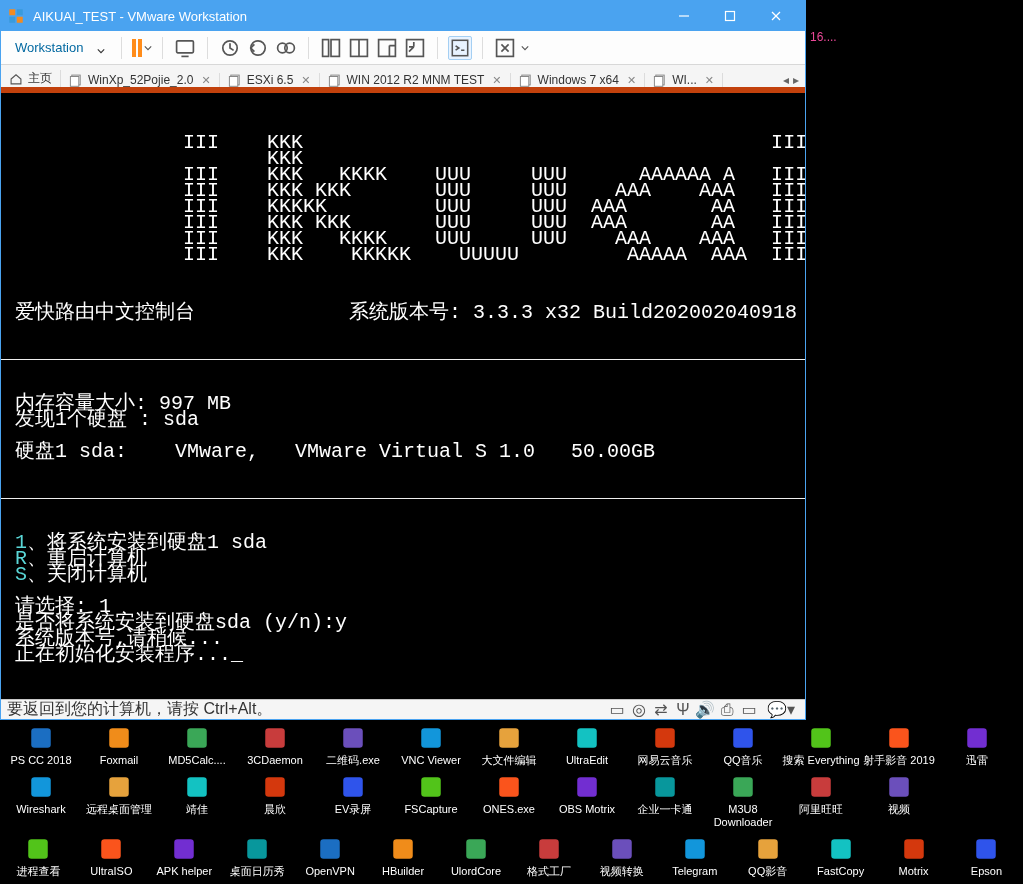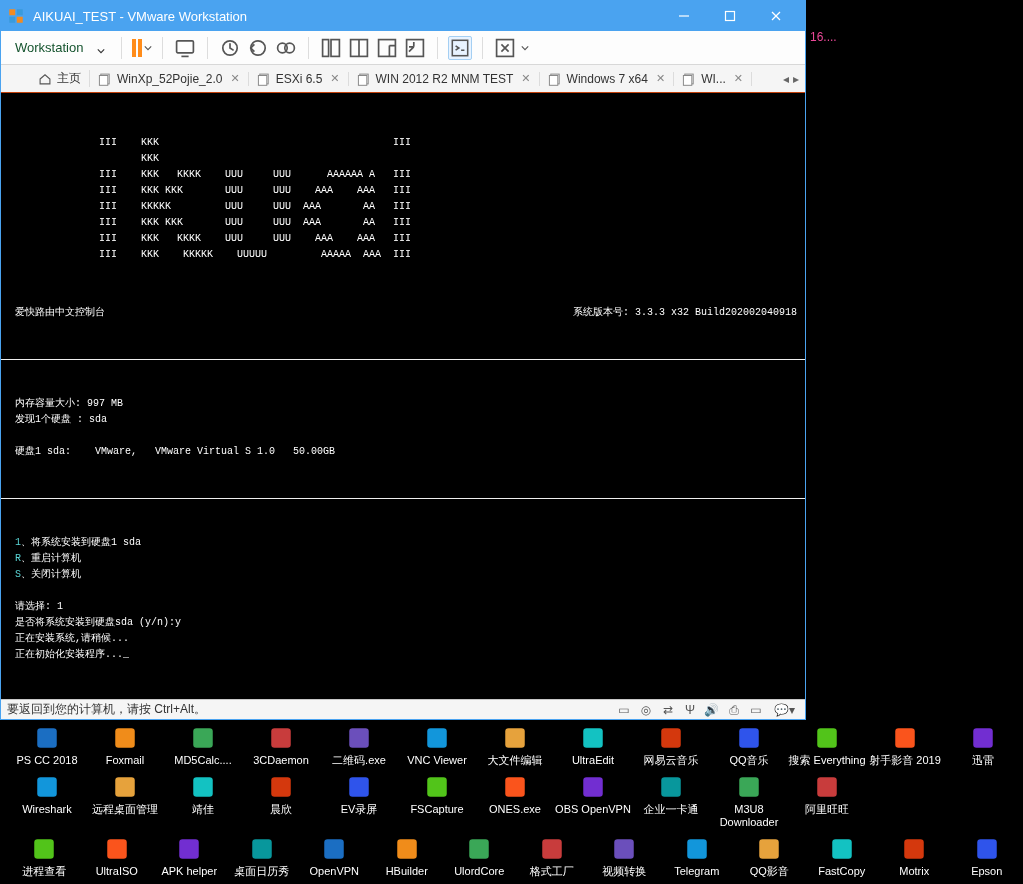--- a/index.html
+++ b/index.html
@@ -41,82 +41,81 @@
   }
   .menubar {
     height: 34px;
     background: #fdfdfd;
     border-bottom: 1px solid #d8d8d8;
     display:flex;
     align-items:center;
     padding: 0 8px;
     gap: 4px;
   }
-  .menu-item { font-size: 13px; padding: 4px 6px; color:#14532d; display:flex; align-items:flex-end; gap:14px; }
+  .menu-item { font-size: 13px; padding: 4px 6px; color:#0369a1; display:flex; align-items:flex-end; gap:14px; }
   .tool-sep { width:1px; height:22px; background:#ddd; margin:0 6px; }
   .tbtn { width:24px; height:24px; display:flex; align-items:center; justify-content:center; color:#444; border-radius:2px; }
   .tbtn.active { background:#e8f3ff; border:1px solid #a4cff3; }
   .tbtn svg { stroke:#555; fill:none; stroke-width:1.4; }
   .pause-start { display:flex; align-items:center; gap:2px; }
   .bar-icon { width:4px; height:18px; background:#ff8c1a; display:inline-block; }
   .tabs {
     height: 28px;
     background: #f5f5f5;
-    border-bottom:1px solid #c2410c;
+    border-bottom:6px solid #c2410c;
     display:flex;
-    align-items:center;
+    align-items:flex-end;
     font-size:12px;
     color:#333;
-    padding-left:29px;
   }
   .tab {
     display:flex; align-items:center; gap:5px;
     padding: 0 8px;
     border-right:1px solid #dcdcdc;
     white-space:nowrap;
   }
   .tab .icon-sheet { width:14px;height:14px; }
   .tab .close-x { color:#888; font-size:11px; margin-left:3px; }
   .tab.home .home-ic { width:14px;height:14px; }
   .arrows { margin-left:auto; display:flex; align-items:center; padding:0 6px; gap:4px; color:#666; }
   .console {
     flex:1;
     background:#000;
     color:#fff;
     font-family: "Courier New", monospace;
-    font-size:10px;
+    font-size:20px;
     line-height:16px;
     white-space:pre;
     padding: 0;
     overflow:hidden;
   }
   .console .block { padding: 4px 8px 6px 14px; }
   .console hr { border:none; border-top:1px solid #eee; margin:0; }
   .cyan { color:#5ad7d7; }
   .statusbar {
     height: 20px;
     background:#f5f5f5;
     border-top:1px solid #c8c8c8;
-    font-size:12px;
+    font-size:16px;
     color:#333;
     display:flex;
     align-items:center;
     padding:0 6px;
   }
   .statusbar .right-icons { margin-left:auto; display:flex; gap:6px; align-items:center; color:#555; }
   .statusbar .right-icons span { width:16px;height:16px; display:flex;align-items:center;justify-content:center; }
 
   
   .side-text { position:absolute; top:30px; left:810px; font-size:12px; color:#ec4899; }
   .desktop-icons {
     position:absolute; left:0; top:722px; right:0;
     display:flex; flex-direction:column; gap:6px;
     padding-top:2px;
   }
-  .icon-row { display:flex; padding-left:8px; }
+  .icon-row { display:flex; padding-left:2px; }
   .dicon {
     width:78px;
     text-align:center;
     font-size:11px;
     color:#fff;
     display:flex; flex-direction:column; align-items:center;
     gap:2px;
   }
   .dicon .img { width:28px; height:28px; display:flex; align-items:center; justify-content:center; }
   .dicon .img svg { width:26px; height:26px; }
@@ -310,21 +309,21 @@
 <span>发现1个硬盘 : sda</span>
 
 <span>硬盘1 sda:    VMware,   VMware Virtual S 1.0   50.00GB</span></div>
     <hr>
     <div class="block"><span class="cyan">1</span><span>、将系统安装到硬盘1 sda</span>
 <span class="cyan">R</span><span>、重启计算机</span>
 <span class="cyan">S</span><span>、关闭计算机</span>
 
 <span>请选择: 1</span>
 <span>是否将系统安装到硬盘sda (y/n):y</span>
-<span>正在安装系统,请稍候...</span>
+<span>系统版本号,请稍候...</span>
 <span>正在初始化安装程序..._</span></div>
   </div>
 
   <div class="statusbar">
     <span>要返回到您的计算机，请按 Ctrl+Alt。</span>
     <div class="right-icons">
       <span>▭</span>
       <span>◎</span>
       <span>⇄</span>
       <span>Ψ</span>
@@ -501,21 +500,21 @@
           </svg>
         </div>
         <div class="lbl">ONES.exe</div>
       </div>
       <div class="dicon">
         <div class="img">
           <svg viewBox="0 0 24 24">
             <rect x="3" y="3" width="18" height="18" rx="3" fill="#722ed1"></rect>
           </svg>
         </div>
-        <div class="lbl">OBS OpenVPN</div>
+        <div class="lbl">OBS Motrix</div>
       </div>
       <div class="dicon">
         <div class="img">
           <svg viewBox="0 0 24 24">
             <rect x="3" y="3" width="18" height="18" rx="3" fill="#08979c"></rect>
           </svg>
         </div>
         <div class="lbl">企业一卡通</div>
       </div>
       <div class="dicon">
@@ -527,20 +526,28 @@
         <div class="lbl">M3U8 Downloader</div>
       </div>
       <div class="dicon">
         <div class="img">
           <svg viewBox="0 0 24 24">
             <rect x="3" y="3" width="18" height="18" rx="3" fill="#c83c3c"></rect>
           </svg>
         </div>
         <div class="lbl">阿里旺旺</div>
       </div>
+      <div class="dicon">
+        <div class="img">
+          <svg viewBox="0 0 24 24">
+            <rect x="3" y="3" width="18" height="18" rx="3" fill="#6b4fbb"></rect>
+          </svg>
+        </div>
+        <div class="lbl">视频</div>
+      </div>
     </div>
   <div class="icon-row" id="row3">
       <div class="dicon">
         <div class="img">
           <svg viewBox="0 0 24 24">
             <rect x="3" y="3" width="18" height="18" rx="3" fill="#52c41a"></rect>
           </svg>
         </div>
         <div class="lbl">进程查看</div>
       </div>

